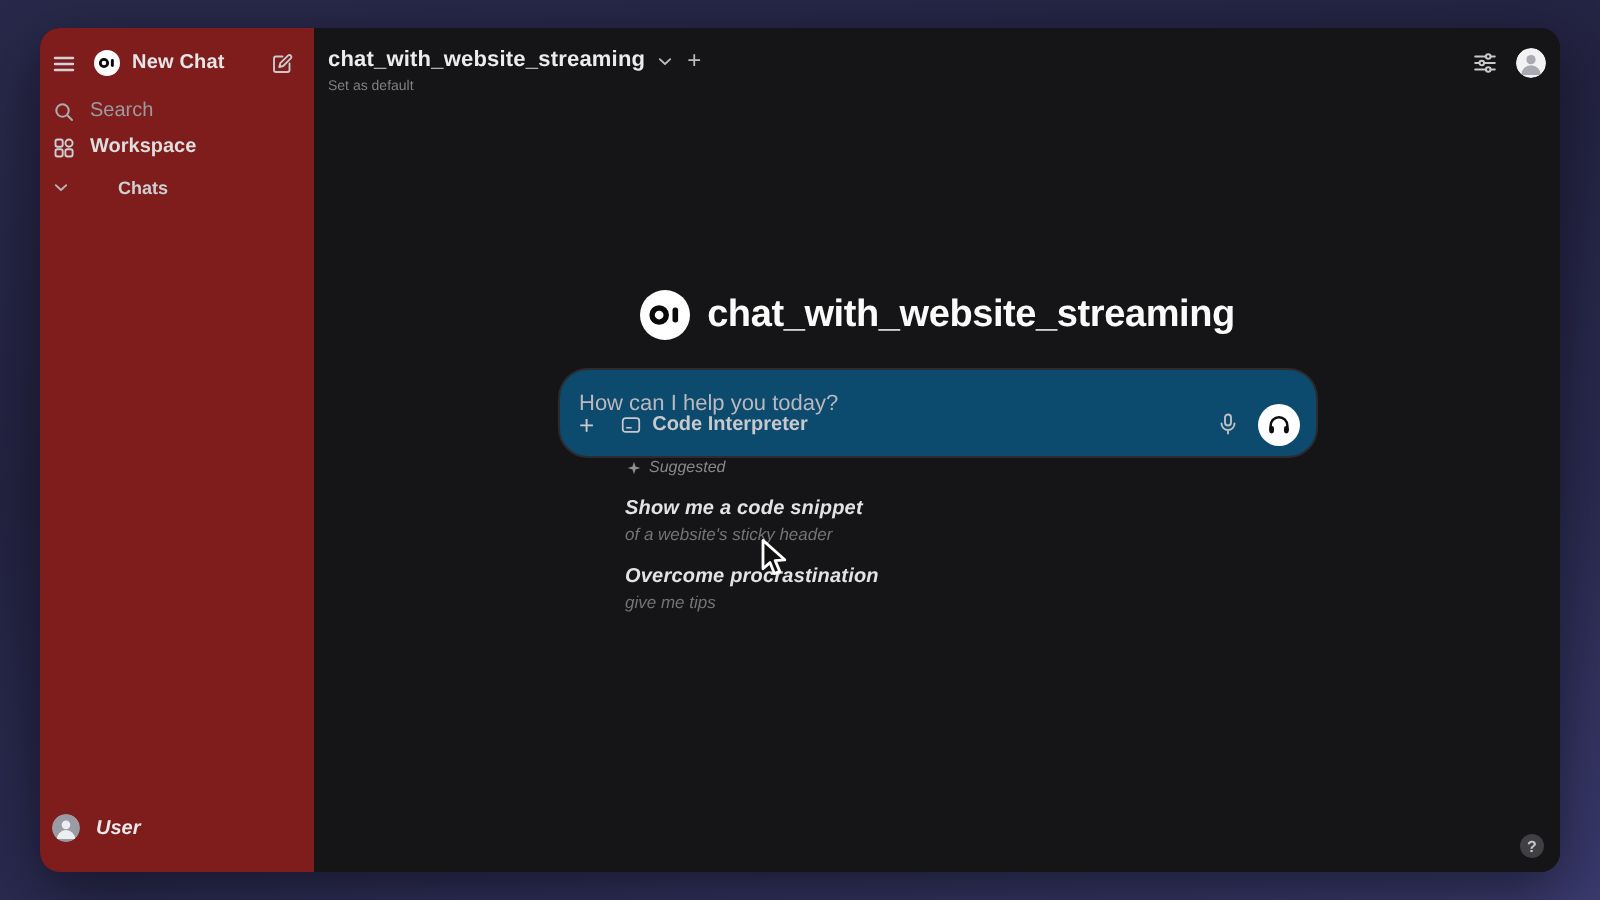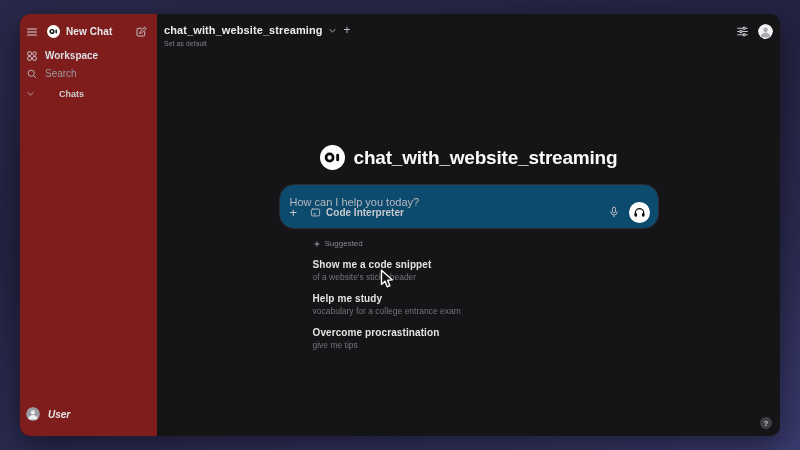--- a/index.html
+++ b/index.html
@@ -74,21 +74,21 @@
   .tool-chip { display:flex; gap:5px; cursor:pointer; }
   .tool-chip .label { font-size:10px; font-weight:600; color:#c9c9cd; }
   .input-row .spacer { flex:1; }
   .mic-btn { margin-right:9px; cursor:pointer; display:inline-flex; }
   .call-btn {
     width:21px; height:21px; border-radius:50%; background:#ffffff;
     display:inline-flex; align-items:center; justify-content:center; cursor:pointer;
   }
 
   
-  .suggestions { margin-top:10px; padding-left:34px; }
+  .suggestions { padding-left:34px;font-style:italic; }
   .suggested-label { display:flex; align-items:center; gap:4px; }
   .suggested-label .label { font-size:8px; color:#87878c; }
   .sg-item { margin-top:11px; cursor:pointer; }
   .sg-title { font-size:10px; font-weight:600; color:#e3e3e5; letter-spacing:.1px; }
   .sg-sub { margin-top:2px; font-size:8.5px; color:#737378; }
 
   
   .help-btn {
     position:absolute; right:8px; bottom:7px; width:12px; height:12px;
     border-radius:50%; background:#3f3f44; color:#c9c9cd; font-size:8px;
@@ -120,40 +120,40 @@
       </span>
       <span class="label">New Chat</span>
       <span class="icon edit">
         <svg width="12" height="12" viewBox="0 0 24 24" fill="none" stroke="#c9c9cd" stroke-width="1.9" stroke-linecap="round" stroke-linejoin="round">
             <path d="M12.5 4.5H6a2 2 0 0 0-2 2V18a2 2 0 0 0 2 2h11.5a2 2 0 0 0 2-2v-6.5"></path>
             <path d="M18.2 3.4a2 2 0 0 1 2.8 2.8L13.2 14l-3.9 1 1-3.9 7.9-7.7z"></path>
           </svg>
       </span>
     </div>
 
+    <div class="sb-row sb-item dim">
+      <span class="icon">
+        <svg width="12" height="12" viewBox="0 0 24 24" fill="none" stroke="#aeaeb2" stroke-width="2">
+            <circle cx="10.5" cy="10.5" r="6.2"></circle>
+            <path d="M15.3 15.3L20 20" stroke-linecap="round"></path>
+          </svg>
+      </span>
+      <span class="label">Search</span>
+    </div>
+
     <div class="sb-row sb-item">
       <span class="icon">
         <svg width="12" height="12" viewBox="0 0 24 24" fill="none" stroke="#cfcfd3" stroke-width="1.9">
             <rect x="3.5" y="3.5" width="7.2" height="7.2" rx="2"></rect>
             <circle cx="17" cy="7.1" r="3.6"></circle>
             <rect x="3.5" y="13.3" width="7.2" height="7.2" rx="2"></rect>
             <rect x="13.4" y="13.3" width="7.2" height="7.2" rx="2"></rect>
           </svg>
       </span>
       <span class="label">Workspace</span>
-    </div>
-
-    <div class="sb-row sb-item dim">
-      <span class="icon">
-        <svg width="12" height="12" viewBox="0 0 24 24" fill="none" stroke="#aeaeb2" stroke-width="2">
-            <circle cx="10.5" cy="10.5" r="6.2"></circle>
-            <path d="M15.3 15.3L20 20" stroke-linecap="round"></path>
-          </svg>
-      </span>
-      <span class="label">Search</span>
     </div>
 
     <div class="sb-row sb-item sb-chats">
       <span class="icon">
         <svg width="9" height="9" viewBox="0 0 24 24" fill="none" stroke="#b9b9bd" stroke-width="2.4" stroke-linecap="round" stroke-linejoin="round">
             <path d="M5 9.5l7 6.5 7-6.5"></path>
           </svg>
       </span>
       <span class="label">Chats</span>
     </div>
@@ -255,24 +255,20 @@
               </svg>
           </span>
           <span class="label">Suggested</span>
         </div>
 
         <div class="sg-item">
           <div class="sg-title">Show me a code snippet</div>
           <div class="sg-sub">of a website's sticky header</div>
         </div>
         <div class="sg-item">
-          <div class="sg-title">Help me study</div>
-          <div class="sg-sub">vocabulary for a college entrance exam</div>
-        </div>
-        <div class="sg-item">
           <div class="sg-title">Overcome procrastination</div>
           <div class="sg-sub">give me tips</div>
         </div>
       </div>
     </div>
 
     <div class="help-btn">?</div>
   </div>
 </div>
 

